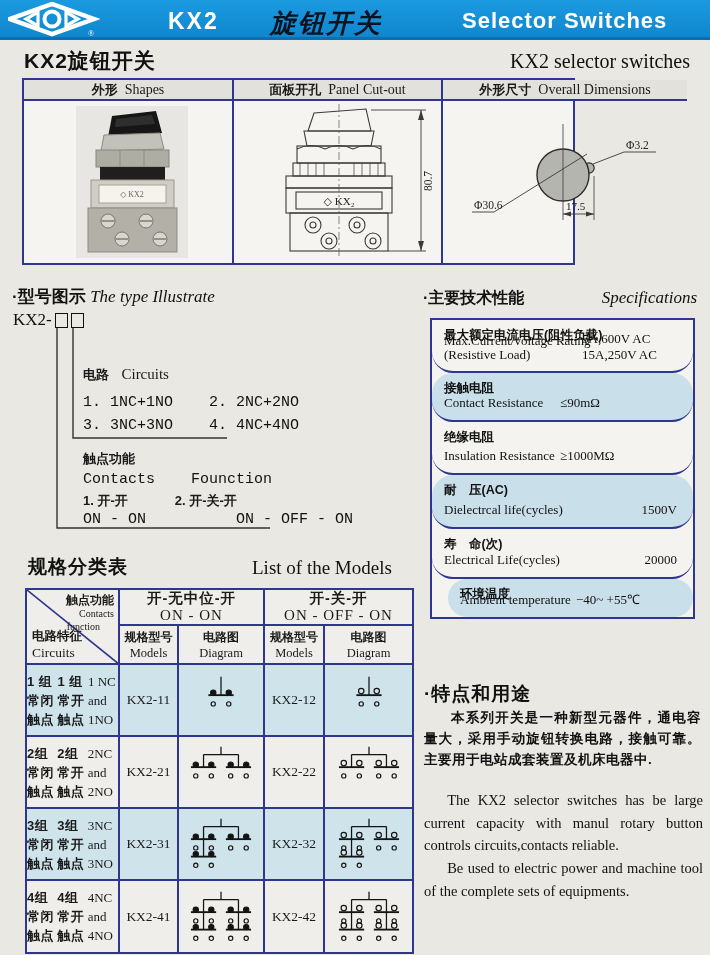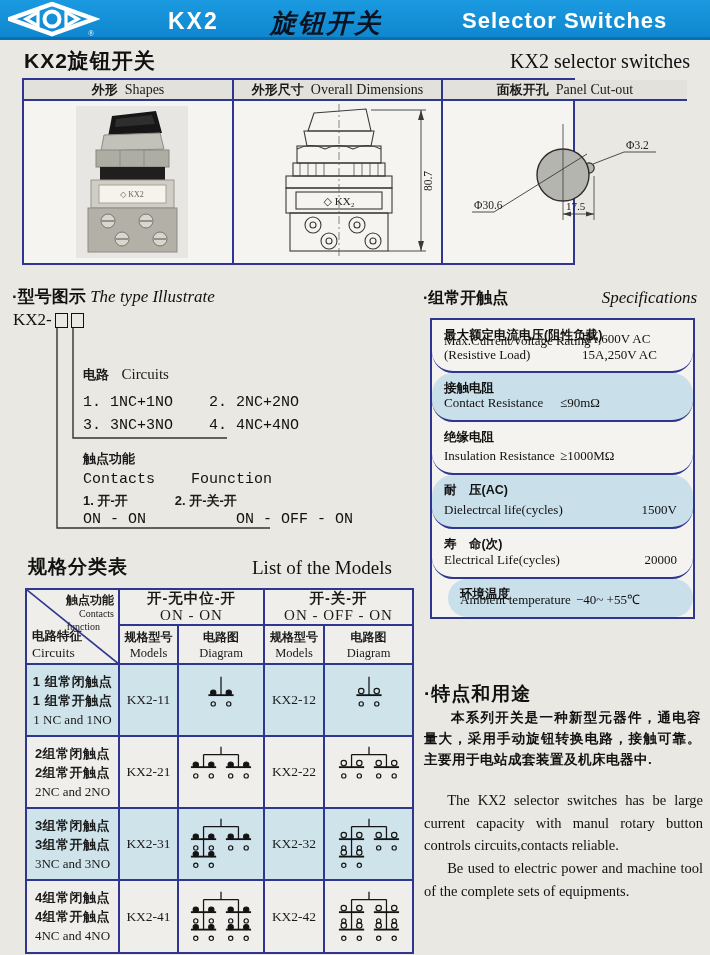--- a/index.html
+++ b/index.html
@@ -80,21 +80,21 @@
   .corner .bot .en{font-size:13.5px;}
   .group{display:flex;flex-direction:column;align-items:center;justify-content:center;background:#efeeea;line-height:17px;}
   .group .cn{font-size:14.5px;letter-spacing:1px;}
   .group .en{font-size:15px;letter-spacing:1px;}
   .group2{grid-column:4/6;}
   .sub{display:flex;flex-direction:column;align-items:center;justify-content:center;background:#efeeea;line-height:16px;}
   .sub .cn{font-size:12px;}
   .sub .en{font-size:12.5px;}
   .rb{background:#cfe3eb;}
   .rw{background:#efeeea;}
-  .mlabel{display:flex;flex-direction:column;align-items:center;justify-content:center;line-height:19px;text-align:right;}
+  .mlabel{display:flex;align-items:center;justify-content:center;line-height:19px;}
   .mlabel .cn{font-size:13px;letter-spacing:0.5px;}
   .mlabel .en{font-size:13px;}
   .mmodel{display:flex;align-items:center;justify-content:center;font-family:"Liberation Serif",serif;font-size:13.5px;}
   .mdiag{display:flex;align-items:center;justify-content:center;}
 
   
   .feat-head{left:424px;top:681px;font-size:19px;font-weight:bold;color:#111;letter-spacing:1px;}
   .feat-cn{left:424px;top:707px;width:277px;font-size:13.5px;font-weight:600;line-height:21px;
     text-align:justify;text-indent:2em;color:#111;letter-spacing:0.5px;}
   .feat-en{width:279px;font-family:"Liberation Serif",serif;font-size:14.5px;line-height:22.5px;
@@ -122,26 +122,26 @@
 
 <div class="abs ptitle-cn">KX2旋钮开关</div>
 <div class="abs ptitle-en">KX2  selector  switches</div>
 
 <div class="abs ovtable">
   <div class="hcell">
     <span class="cn">外形</span>
     <span class="en">Shapes</span>
   </div>
   <div class="hcell">
+    <span class="cn">面板开孔</span>
+    <span class="en">Panel   Cut-out</span>
+  </div>
+  <div class="hcell">
     <span class="cn">外形尺寸</span>
     <span class="en">Overall  Dimensions</span>
-  </div>
-  <div class="hcell">
-    <span class="cn">面板开孔</span>
-    <span class="en">Panel   Cut-out</span>
   </div>
 
   <div class="bcell">
     <svg width="208" height="160" viewBox="0 0 208 160">
       <rect x="52" y="4" width="112" height="152" fill="#e7e6e3"></rect>
       <polygon points="88,14 132,9 138,31 84,35" fill="#161616"></polygon>
       <polygon points="92,17 128,13 131,22 91,25" fill="#2e2e2e"></polygon>
       <path d="M80,33 L136,31 L140,47 L77,49 Z" fill="#c3c2ba" stroke="#8d8c84" stroke-width="1"></path>
       <rect x="72" y="48" width="73" height="17" fill="#aeada4" stroke="#87867e" stroke-width="1"></rect>
       <line x1="96" y1="48" x2="96" y2="65" stroke="#8d8c84"></line>
@@ -256,21 +256,21 @@
 </div>
 <div class="abs ti-line pre" style="left:83px;top:394px;">1. 1NC+1NO    2. 2NC+2NO</div>
 <div class="abs ti-line pre" style="left:83px;top:417px;">3. 3NC+3NO    4. 4NC+4NO</div>
 
 <div class="abs" style="left:83px;top:450px;font-size:13px;font-weight:bold;">触点功能</div>
 <div class="abs ti-line pre" style="left:83px;top:471px;">Contacts    Founction</div>
 <div class="abs pre" style="left:83px;top:492px;font-size:13px;font-weight:bold;">1. 开-开             2. 开-关-开</div>
 <div class="abs ti-line pre" style="left:83px;top:511px;">ON - ON          ON - OFF - ON</div>
 
 <div class="abs spec-head">
-  <span class="sec-head-cn">·组常开触点</span>
+  <span class="sec-head-cn">·主要技术性能</span>
   <span class="sec-head-en">Specifications</span>
 </div>
 
 <div class="abs spectable">
   <div class="spec-row" style="height:53px;">
     <div class="spec-cn">最大额定电流电压(阻性负载)</div>
     <div class="spec-en" style="bottom:22px;">Max.Current/voltage  Rating</div>
     <div class="spec-en2">(Resistive  Load)</div>
     <span class="spec-val" style="left:150px;bottom:24px;">5A,600V  AC</span>
     <span class="spec-val" style="left:150px;bottom:8px;">15A,250V  AC</span>

